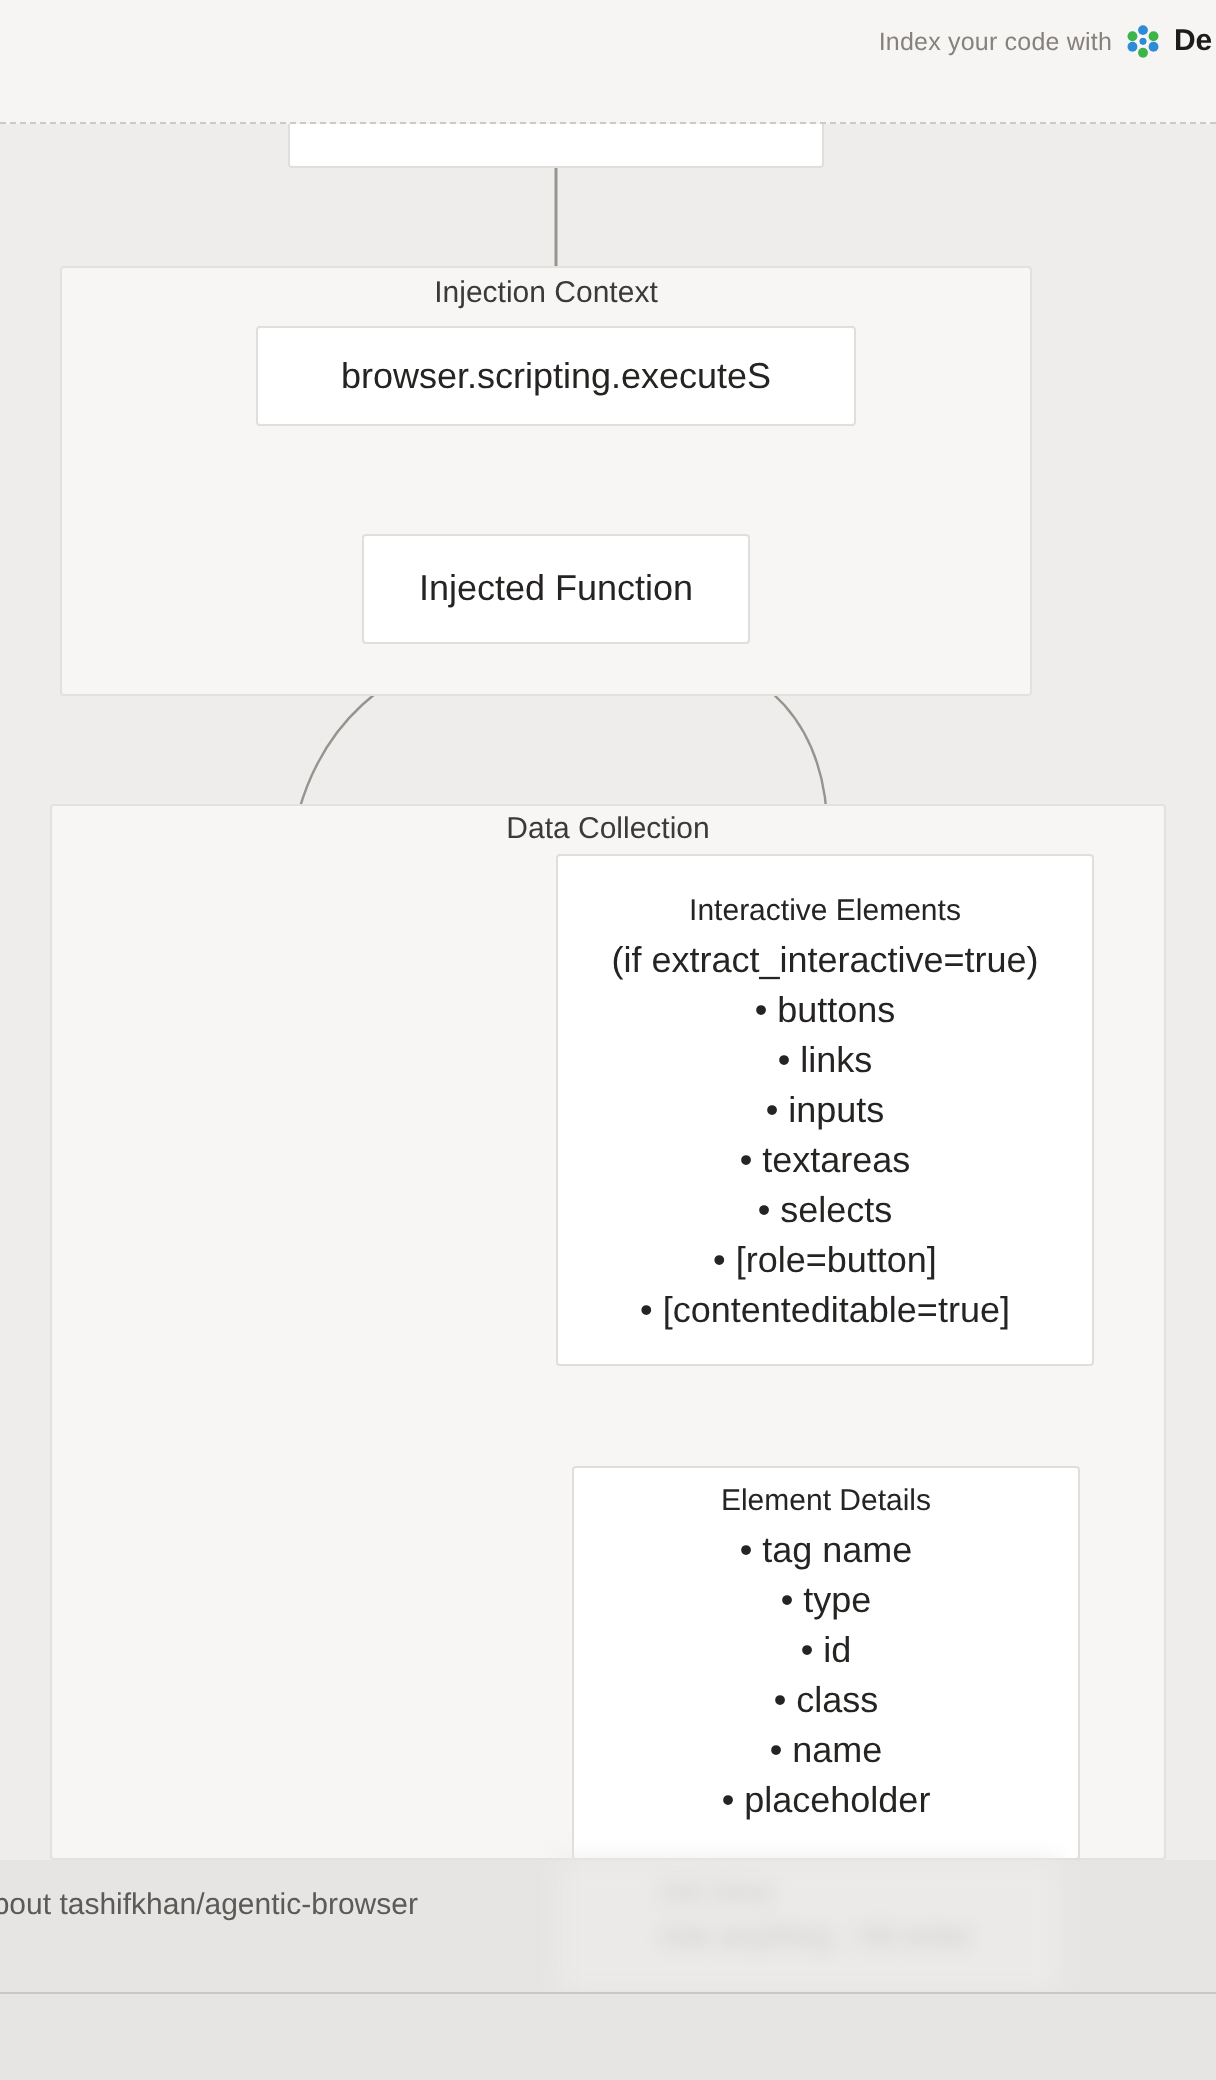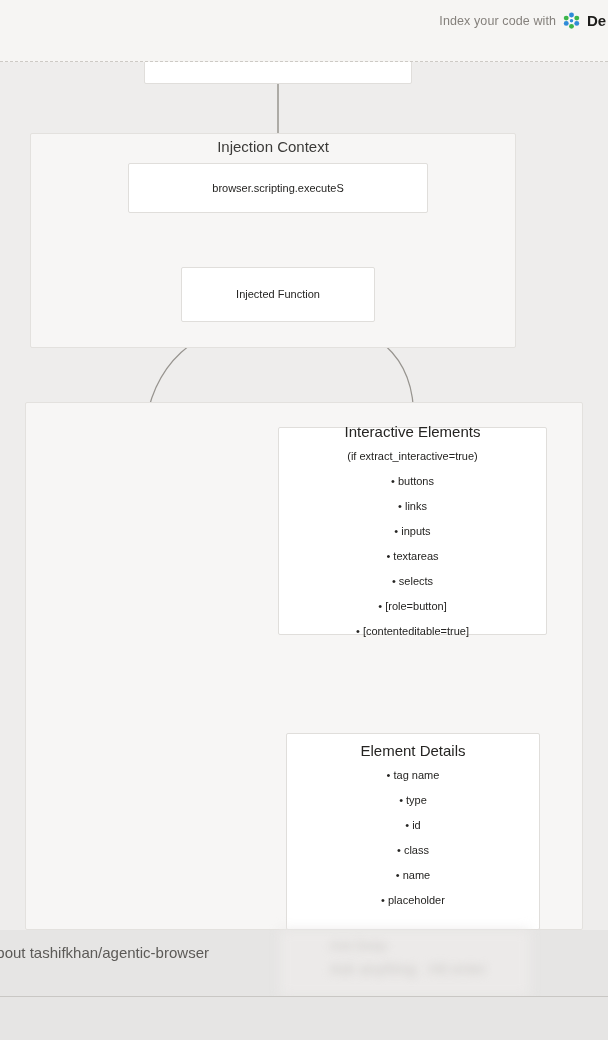--- a/index.html
+++ b/index.html
@@ -113,21 +113,21 @@
     z-index: 5;
     display: flex;
     flex-direction: column;
     align-items: center;
     justify-content: center;
     text-align: center;
     color: #252422;
     padding: 6px 8px;
   }
   .node .line {
-    font-size: 11px;
+    font-size: 18px;
     line-height: 25px;
     white-space: nowrap;
   }
   .node .line.head { font-size: 15px; }
 
   
   .bottom-overlay {
     position: absolute;
     left: 0; top: 930px;
     width: 608px; height: 66px;
@@ -218,35 +218,36 @@
 
       <path d="M 330 260 C 378 268, 420 296, 413 372" stroke="#97948f" stroke-width="1.2" fill="none" marker-end="url(#ah)"></path>
 
       <path d="M 413 621 L 413 665" stroke="#97948f" stroke-width="1.2" fill="none" marker-end="url(#ah)"></path>
     </svg>
 
     <div class="subgraph" style="left:30px; top:71px; width:486px; height:215px;"></div>
     <div class="subgraph-title" style="left:30px; top:76px; width:486px;">Injection Context</div>
 
     <div class="subgraph" style="left:25px; top:340px; width:558px; height:528px;"></div>
+    <div class="subgraph-title" style="left:25px; top:344px; width:558px;">Data Collection</div>
 
     <div class="node" style="left:144px; top:-4px; width:268px; height:26px;">
       <span class="line"></span>
     </div>
 
     <div class="node" style="left:128px; top:101px; width:300px; height:50px;">
       <span class="line">browser.scripting.executeS</span>
     </div>
 
     <div class="node" style="left:181px; top:205px; width:194px; height:55px;">
       <span class="line">Injected Function</span>
     </div>
 
 
-    <div class="node" style="left:278px; top:365px; width:269px; height:208px;">
+    <div class="node" style="left:278px; top:365px; width:269px; height:256px;">
       <span class="line head">Interactive Elements</span>
       <span class="line">(if extract_interactive=true)</span>
       <span class="line">• buttons</span>
       <span class="line">• links</span>
       <span class="line">• inputs</span>
       <span class="line">• textareas</span>
       <span class="line">• selects</span>
       <span class="line">• [role=button]</span>
       <span class="line">• [contenteditable=true]</span>
     </div>

